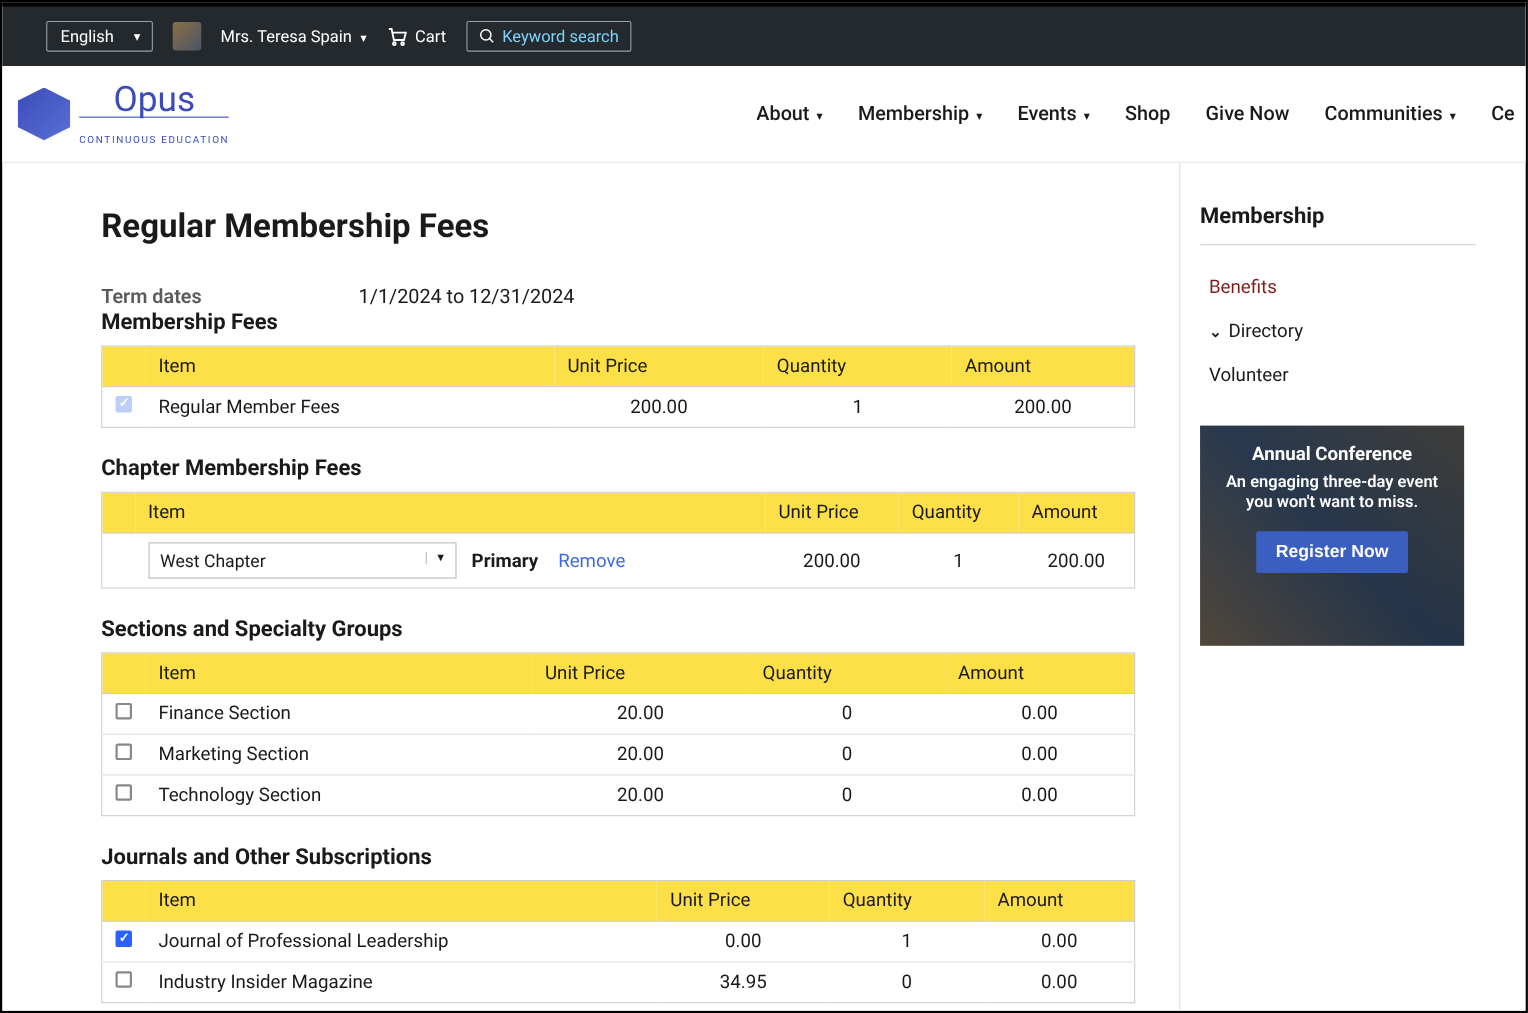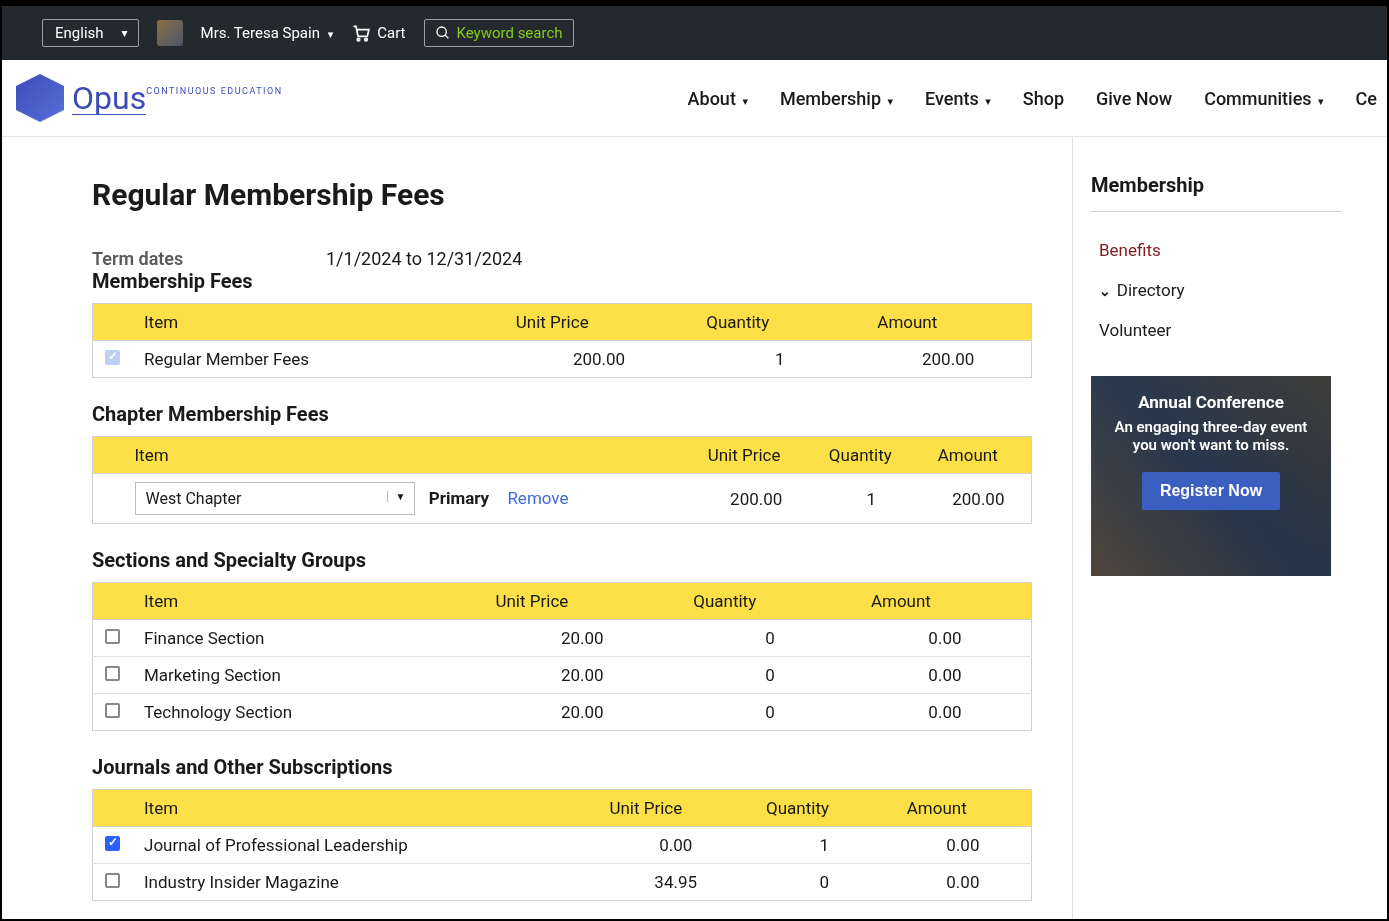--- a/index.html
+++ b/index.html
@@ -46,42 +46,42 @@
 }
 .user-name { color: #fff; font-size: 15px; cursor: pointer; }
 .user-name .caret { font-size: 11px; margin-left: 4px; }
 .cart { color: #fff; display: flex; align-items: center; gap: 6px; cursor: pointer; font-size: 15px;}
 .cart svg { width: 20px; height: 20px; stroke: #fff; fill: none; stroke-width:2;}
 .search-box {
   border: 1px solid #9aa0a6;
   display: flex; align-items: center;
   padding: 4px 10px;
   border-radius: 2px;
-  color: #84cc16;
+  color: #7dd3fc;
   font-size: 15px;
   cursor: text;
 }
 .search-box svg { width: 16px; height: 16px; stroke:#fff; fill:none; stroke-width:2; margin-right:6px;}
 .header {
   display: flex;
   align-items: center;
   justify-content: space-between;
   padding: 14px 10px 14px 14px;
   border-bottom: 1px solid #e5e5e5;
   background:#fff;
 }
 .logo { display:flex; align-items:center; gap:8px;}
 .logo-mark {
   width:48px;height:48px;
   background: linear-gradient(135deg,#3b4cb8,#5a6fd8);
   clip-path: polygon(50% 0%, 100% 25%, 100% 75%, 50% 100%, 0% 75%, 0% 25%);
 }
-.logo-text { display:flex; flex-direction:row;text-align:center;}
+.logo-text { display:flex; flex-direction:column;text-align:center;}
 .logo-name { color:#3b4cb8; font-size:32px; font-weight:400; border-bottom:1px solid #3b4cb8; line-height:1;}
-.logo-sub { font-size:9px; letter-spacing:1.5px; color:#3b4cb8; margin-top:4px;}
+.logo-sub { font-size:9px; letter-spacing:1.5px; color:#3b4cb8; margin-top:16px;}
 .nav { display:flex; gap:32px; font-size:18px; font-weight:500; overflow: hidden;}
 .nav-item { cursor:pointer; white-space:nowrap;}
 .nav-item .caret { font-size:11px; margin-left:2px;}
 .content-wrap { display:flex; }
 .main {
   flex:1;
   padding: 40px 0 0 90px;
   max-width: 1070px;
 }
 .page-title { font-size:30px; font-weight:700; margin-bottom:36px;}

